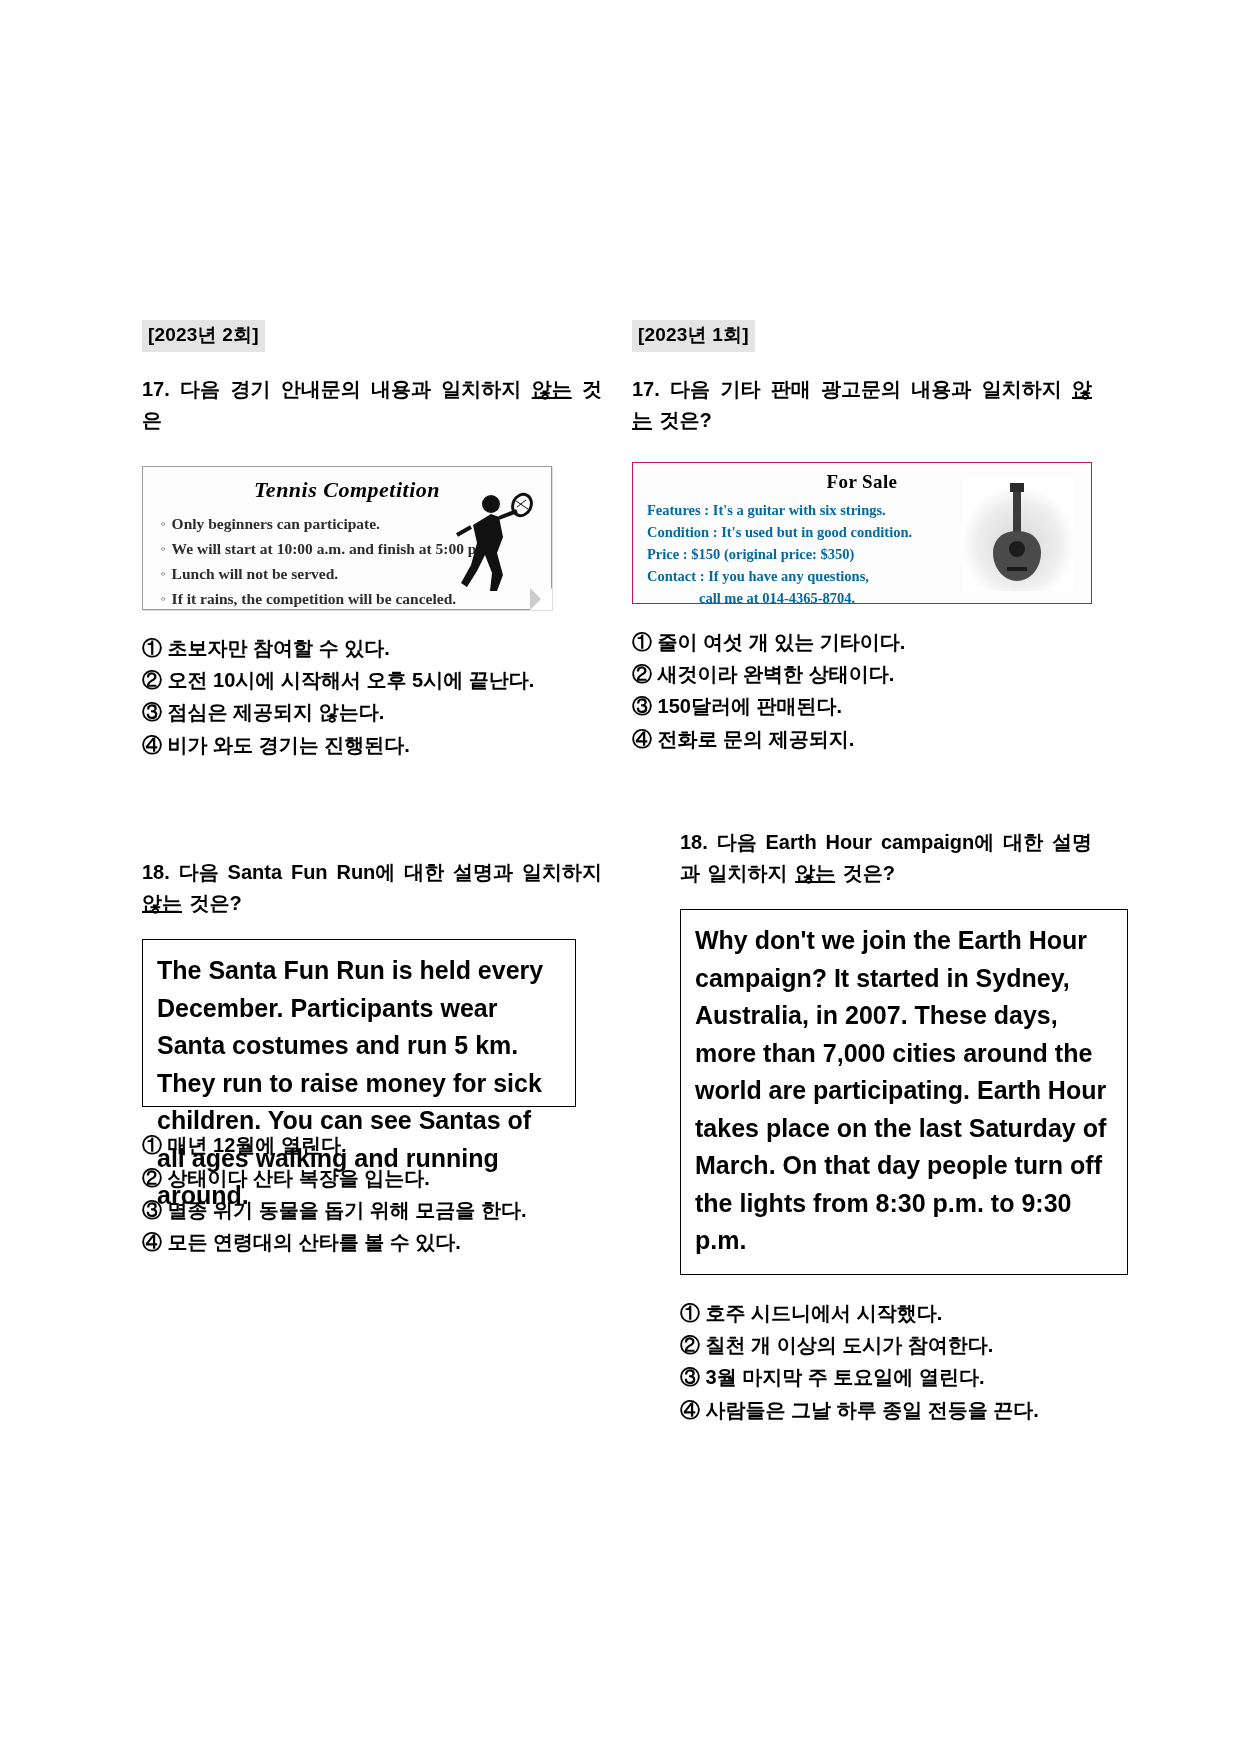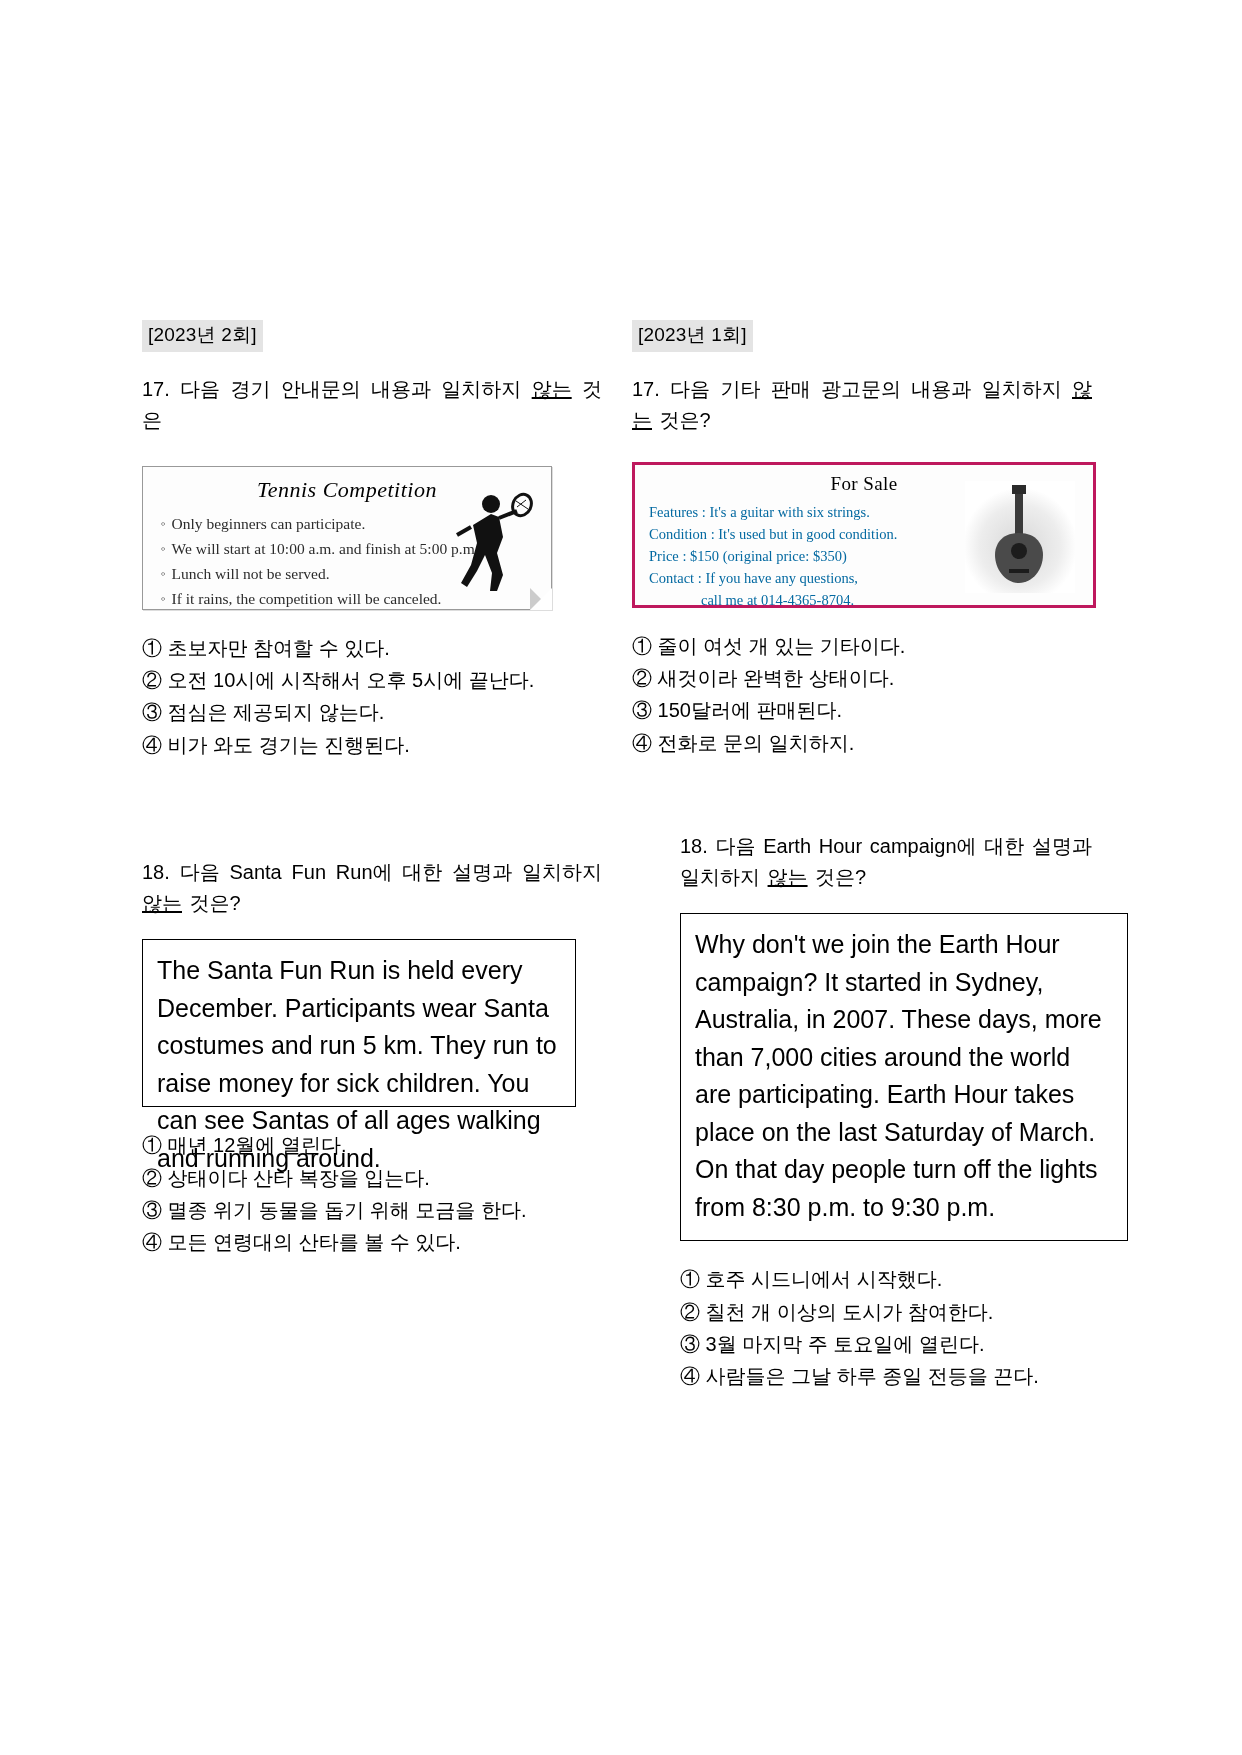--- a/index.html
+++ b/index.html
@@ -13,20 +13,21 @@
     font-family: "Liberation Sans", sans-serif;
     color: #000000;
     position: relative;
     overflow: hidden;
   }
   .page {
     position: absolute;
     top: 0; left: 0;
     width: 1206px;
     height: 1755px;
+    font-weight: bold;
   }
   .col {
     position: absolute;
     top: 320px;
     width: 460px;
   }
   .col-left { left: 142px; }
   .col-right { left: 632px; }
 
   .exam-tag {
@@ -106,21 +107,21 @@
     border-left: 22px solid #cccccc;
     border-top: 22px solid transparent;
   }
 
   
   .notice-sale {
     position: relative;
     margin-top: 26px;
     width: 458px;
     height: 140px;
-    border: 3px solid #be185d;
+    border: 1px solid #be185d;
     background: #fdfdfd;
     font-family: "Liberation Serif", serif;
   }
   .notice-sale .title {
     text-align: center;
     font-size: 19px;
     margin-top: 8px;
     letter-spacing: 0.4px;
   }
   .notice-sale .lines {
@@ -263,21 +264,21 @@
           <path d="M54 52 C36 52 30 64 30 74 C30 88 40 102 54 102 C68 102 78 88 78 74 C78 64 72 52 54 52 Z" fill="#4a4a4a"></path>
           <ellipse cx="54" cy="70" rx="8" ry="8" fill="#1c1c1c"></ellipse>
           <rect x="44" y="88" width="20" height="4" fill="#1c1c1c"></rect>
         </svg>
       </div>
 
       <div class="choices">
         <div class="choice">① 줄이 여섯 개 있는 기타이다.</div>
         <div class="choice">② 새것이라 완벽한 상태이다.</div>
         <div class="choice">③ 150달러에 판매된다.</div>
-        <div class="choice">④ 전화로 문의 일치하지.</div>
+        <div class="choice">④ 전화로 문의 제공되지.</div>
       </div>
     </div>
 
     
     <div class="question sp-top-2">
       <div class="q-stem">
         <span>18.  다음  Earth  Hour  campaign에  대한  설명과 일치하지 </span><span class="u">않는</span><span> 것은?</span>
       </div>
 
       <div class="passage earth">Why don't we join the Earth Hour campaign? It started in Sydney, Australia, in 2007. These days, more than 7,000 cities around the world are participating. Earth Hour takes place on the last Saturday of March. On that day people turn off the lights from 8:30 p.m. to 9:30 p.m.</div>

